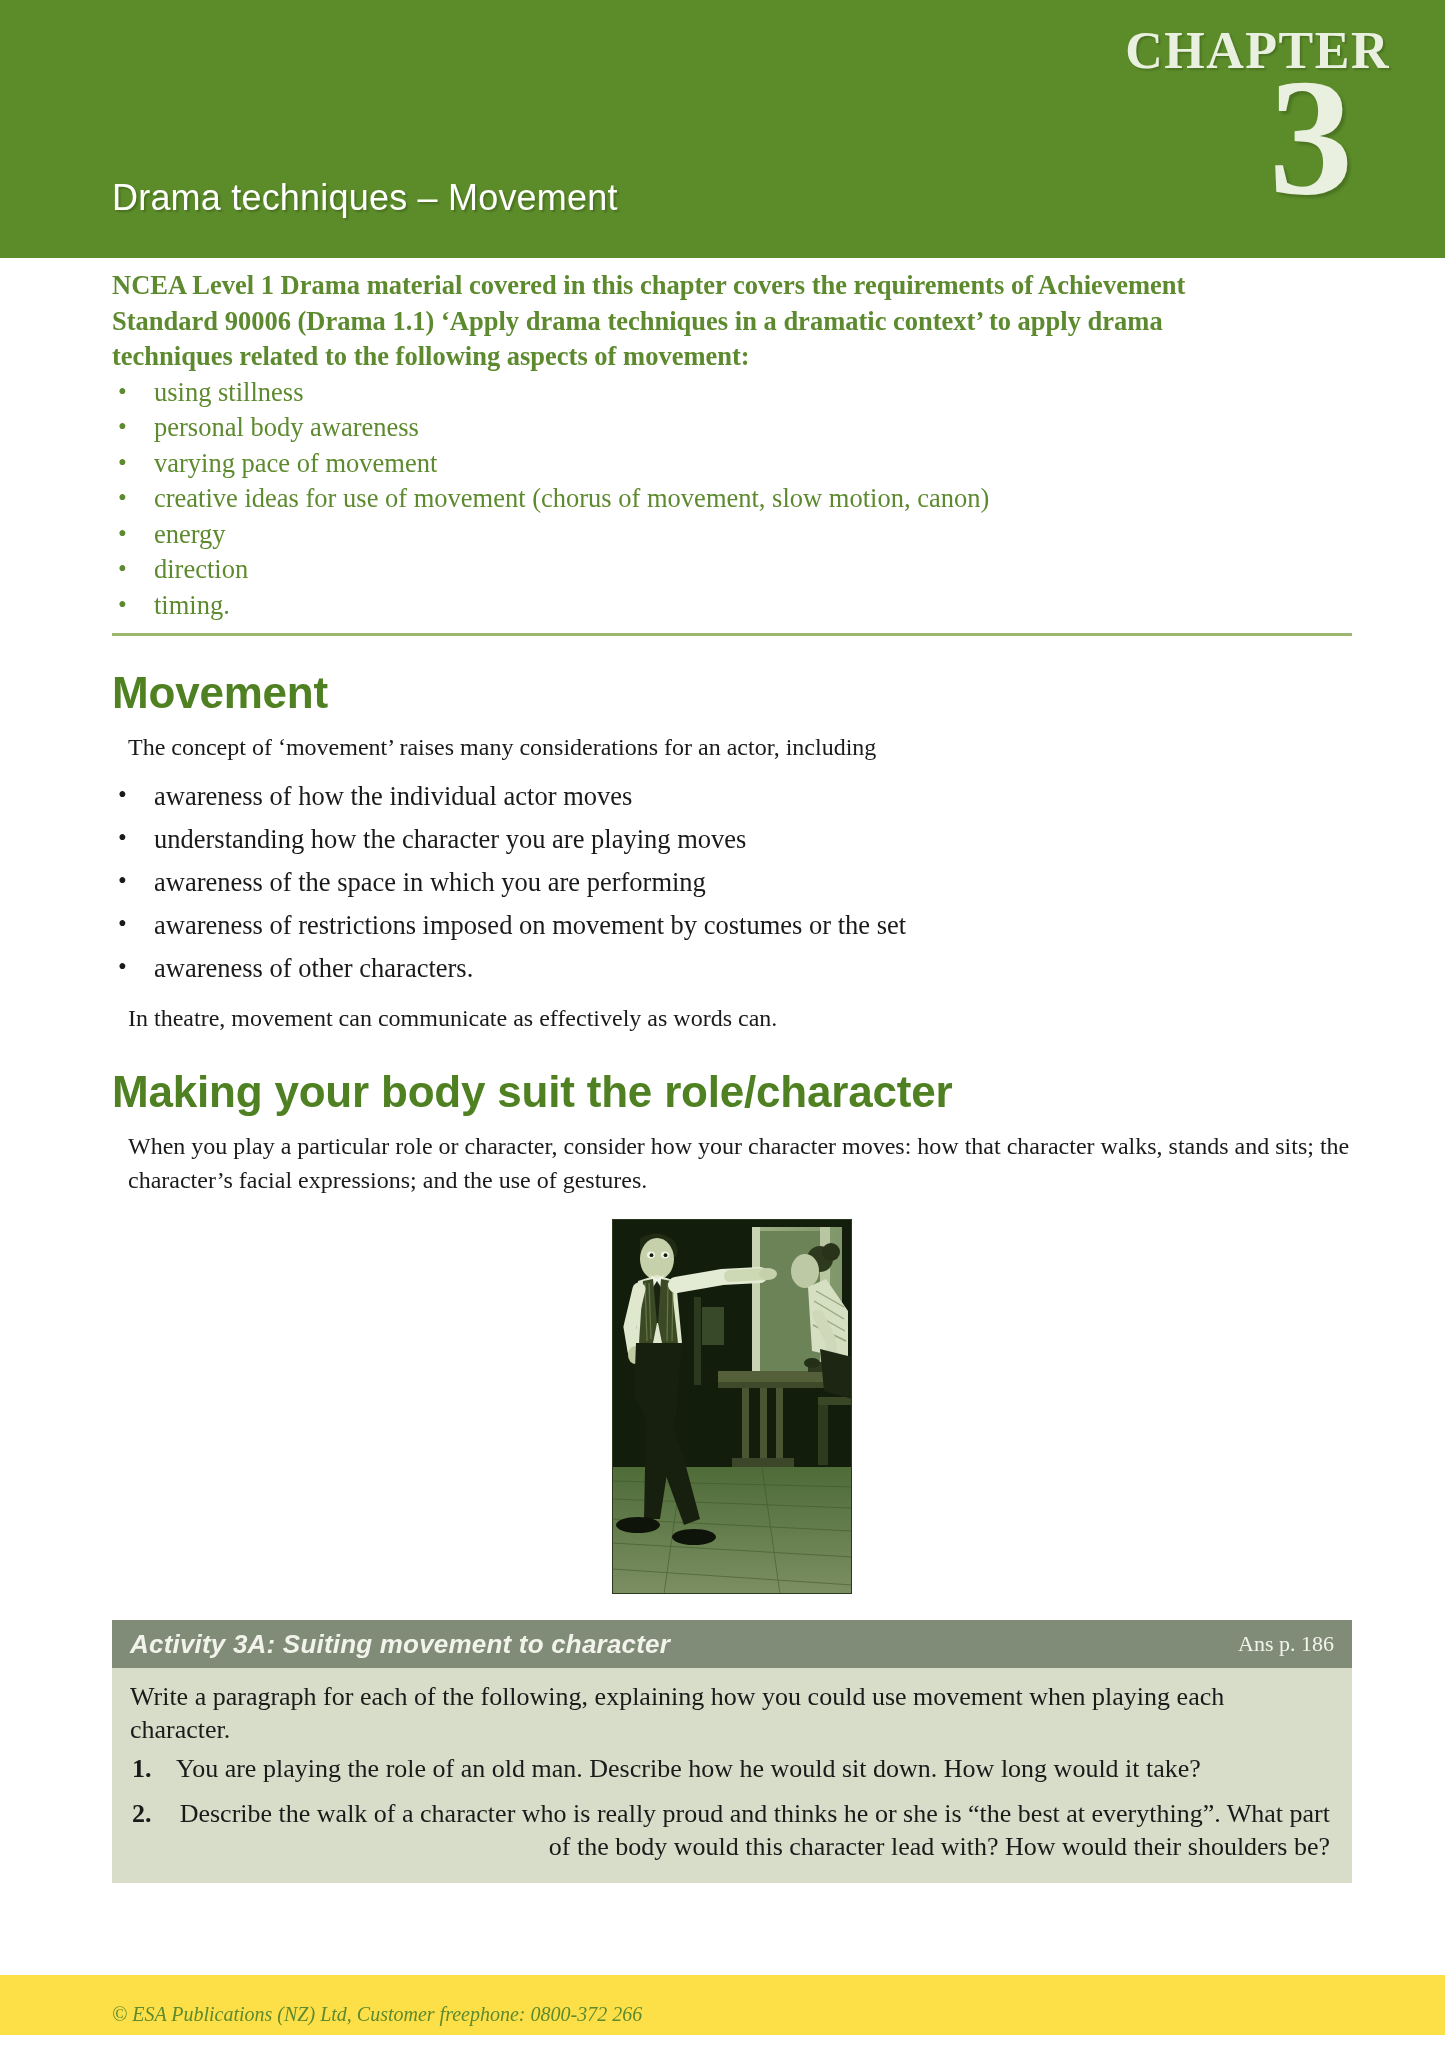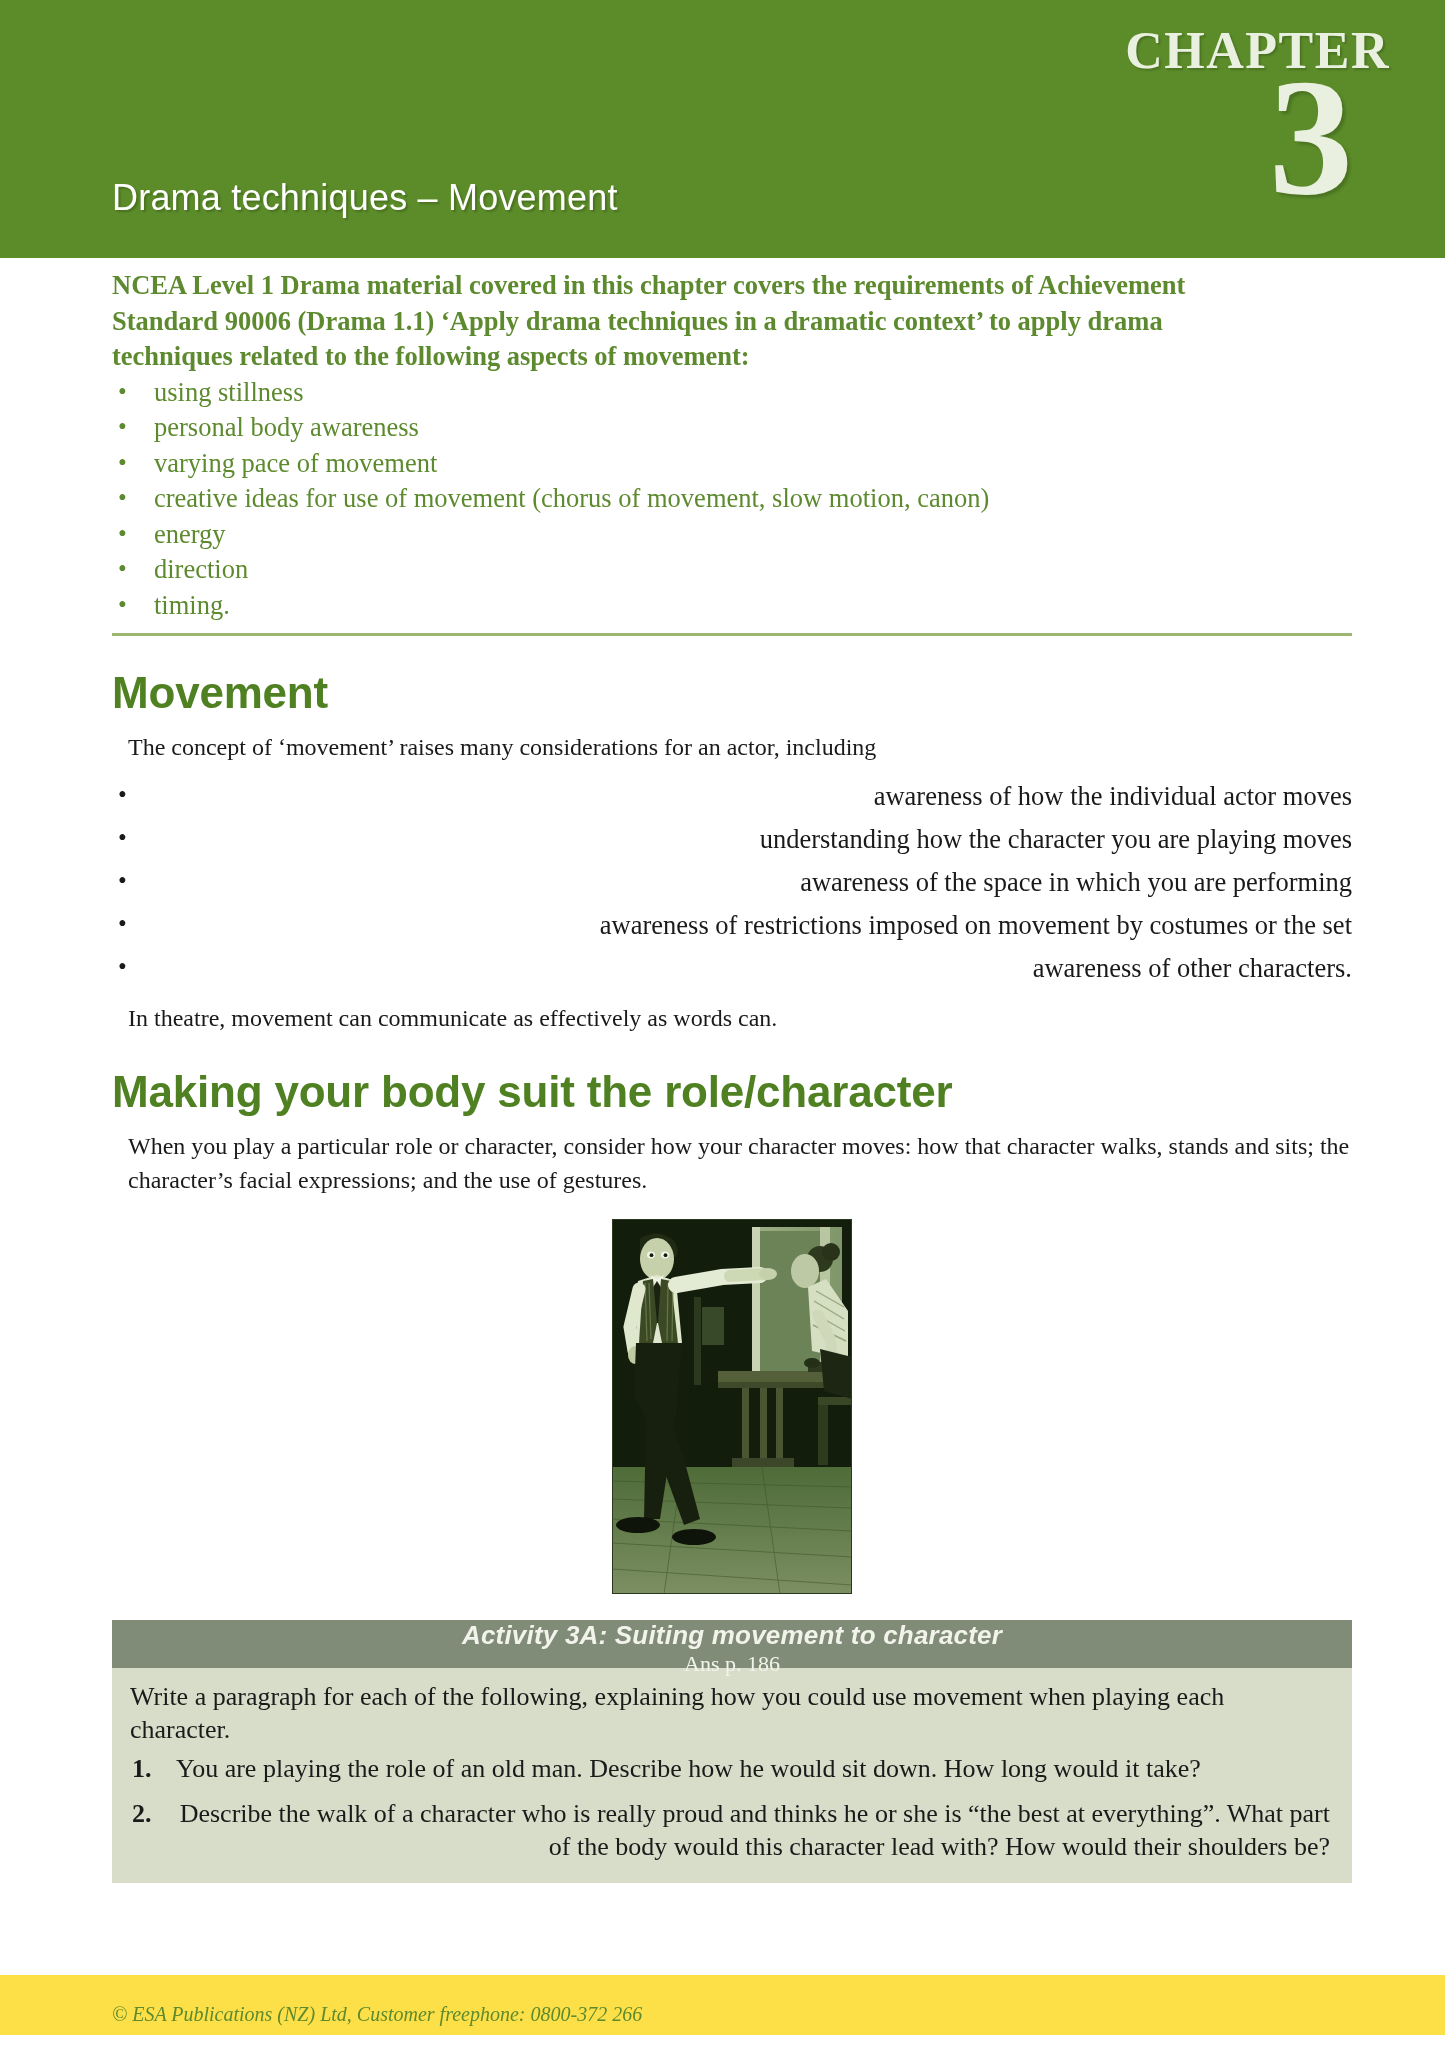--- a/index.html
+++ b/index.html
@@ -137,21 +137,20 @@
     margin: 14px 0 6px 0;
     padding: 0;
     color: #1a1a1a;
     font-size: 26.5px;
   }
   ul.body-list li {
     position: relative;
     padding-left: 42px;
     line-height: 33px;
     margin-bottom: 10px;
-    text-align: right;
   }
   ul.body-list li::before {
     content: "\2022";
     position: absolute;
     left: 6px;
     top: -2px;
     font-size: 25px;
     color: #1a1a1a;
   }
 
@@ -172,21 +171,20 @@
     width: 1240px;
   }
   .activity-head {
     background: #808c77;
     height: 48px;
     display: flex;
     align-items: center;
     justify-content: space-between;
     padding: 0 18px 0 18px;
     box-sizing: border-box;
-    flex-direction: column;
   }
   .activity-title {
     color: #f2f4ec;
     font-family: "Liberation Sans", "DejaVu Sans", sans-serif;
     font-style: italic;
     font-weight: bold;
     font-size: 26px;
     letter-spacing: 0.2px;
   }
   .activity-ans {

